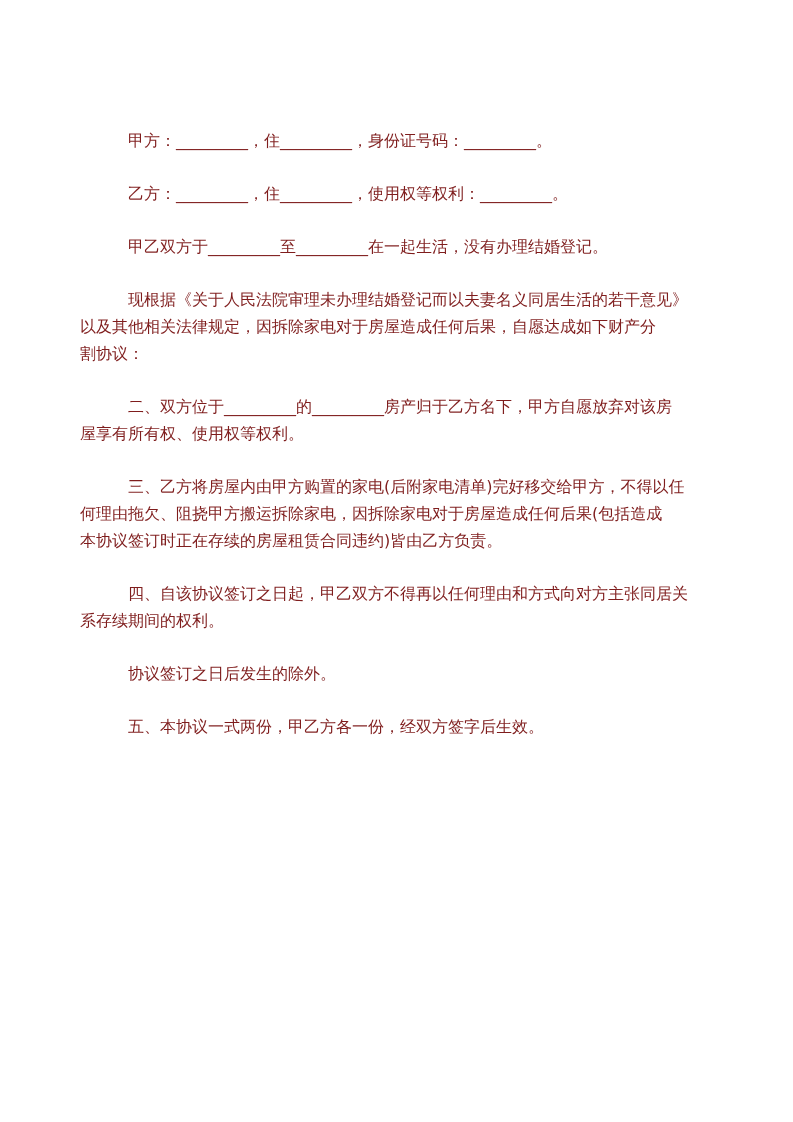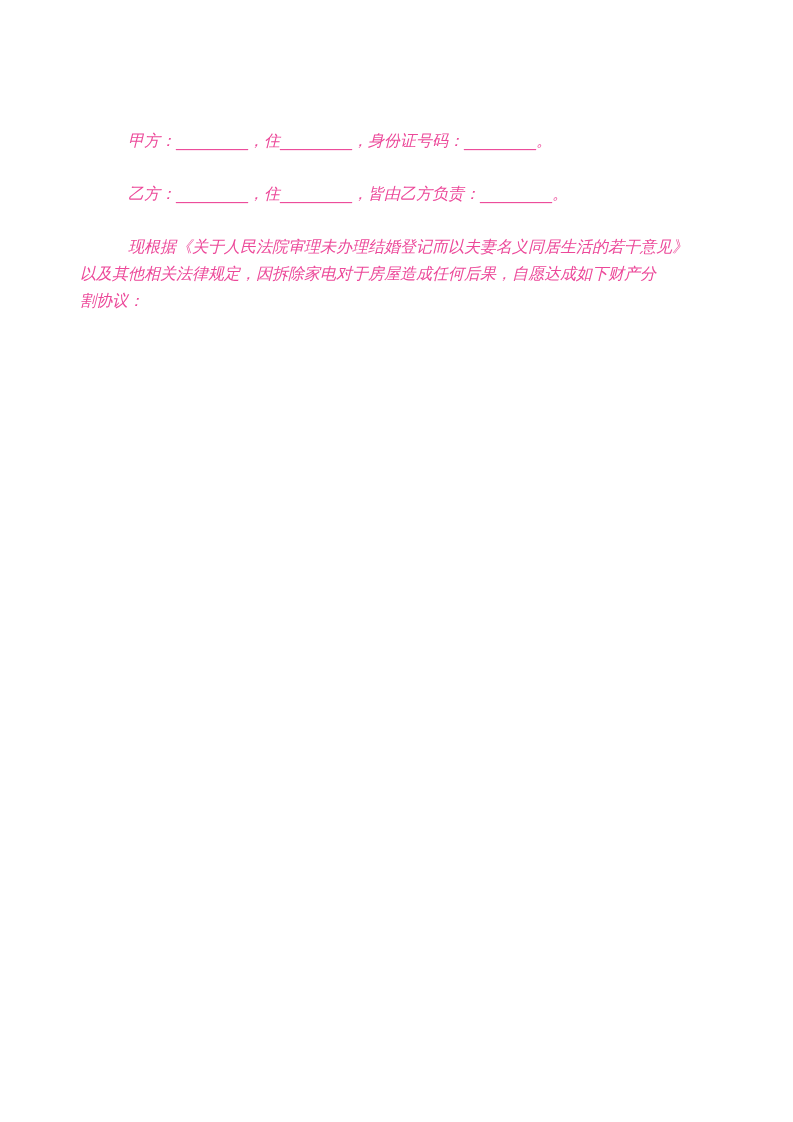--- a/index.html
+++ b/index.html
@@ -21,31 +21,40 @@
     padding: 127px 80px 0 80px;
     overflow: hidden;
   }
   .doc-body {
     width: 633px;
   }
   p.doc-par {
     margin: 0 0 26px 0;
     font-size: 16px;
     line-height: 27px;
-    color: #ec4899;
+    color: #7f1d1d;
     text-indent: 48px;      
     white-space: pre;       
     letter-spacing: 0px;
-    font-style: italic;
   }
 </style>
 </head>
 <body>
 
 <div class="page">
   <div class="doc-body">
     <p class="doc-par">甲方：_________，住_________，身份证号码：_________。</p>
-    <p class="doc-par">乙方：_________，住_________，皆由乙方负责：_________。</p>
+    <p class="doc-par">乙方：_________，住_________，使用权等权利：_________。</p>
+    <p class="doc-par">甲乙双方于_________至_________在一起生活，没有办理结婚登记。</p>
     <p class="doc-par">现根据《关于人民法院审理未办理结婚登记而以夫妻名义同居生活的若干意见》
 以及其他相关法律规定，因拆除家电对于房屋造成任何后果，自愿达成如下财产分
 割协议：</p>
+    <p class="doc-par">二、双方位于_________的_________房产归于乙方名下，甲方自愿放弃对该房
+屋享有所有权、使用权等权利。</p>
+    <p class="doc-par">三、乙方将房屋内由甲方购置的家电(后附家电清单)完好移交给甲方，不得以任
+何理由拖欠、阻挠甲方搬运拆除家电，因拆除家电对于房屋造成任何后果(包括造成
+本协议签订时正在存续的房屋租赁合同违约)皆由乙方负责。</p>
+    <p class="doc-par">四、自该协议签订之日起，甲乙双方不得再以任何理由和方式向对方主张同居关
+系存续期间的权利。</p>
+    <p class="doc-par">协议签订之日后发生的除外。</p>
+    <p class="doc-par">五、本协议一式两份，甲乙方各一份，经双方签字后生效。</p>
   </div>
 </div>
 
 </body></html>

